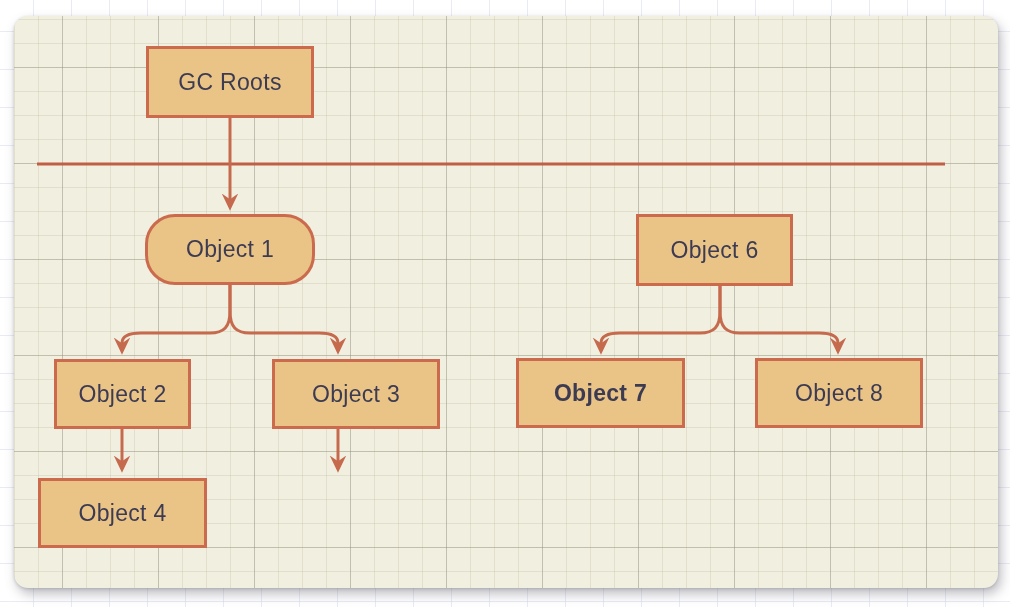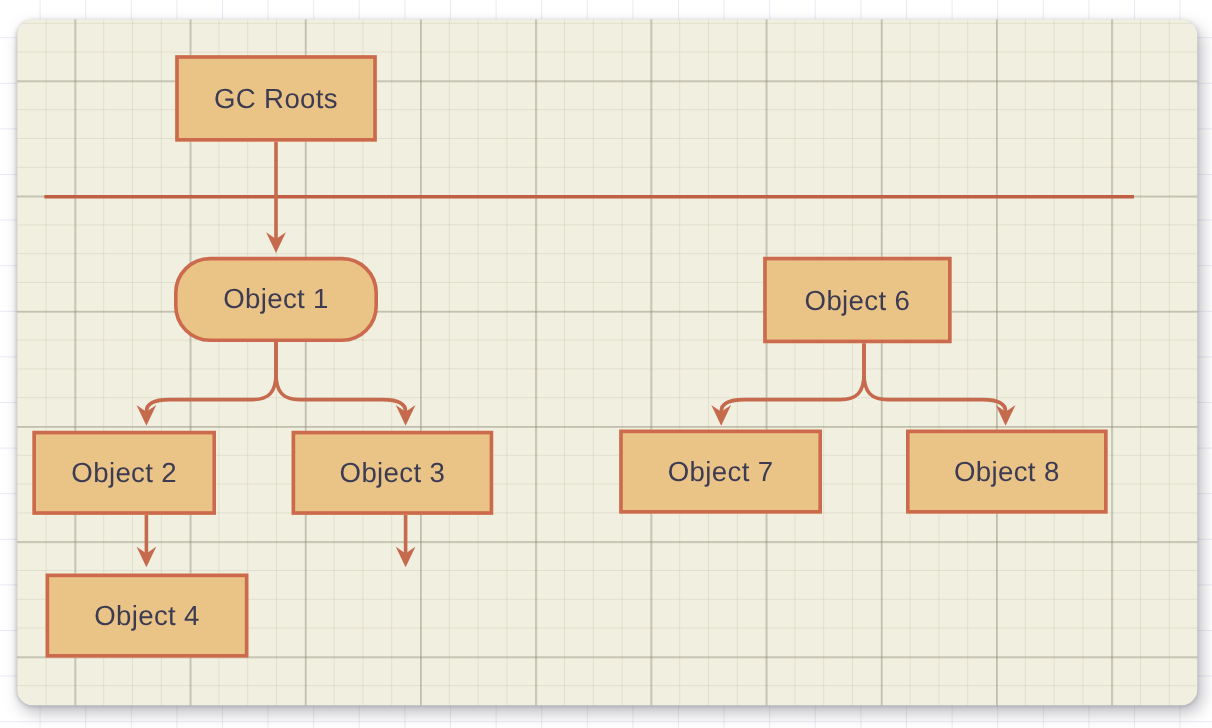--- a/index.html
+++ b/index.html
@@ -82,25 +82,25 @@
 
     <path d="M720 286 V311 C720 327 714 333 700 333 H620 C607 333 601 337 601 343 V351" stroke="#c66a4e" stroke-width="3" fill="none" marker-end="url(#arrowhead)"></path>
 
     <path d="M720 286 V311 C720 327 726 333 740 333 H819 C832 333 838 337 838 343 V351" stroke="#c66a4e" stroke-width="3" fill="none" marker-end="url(#arrowhead)"></path>
   </svg>
 
   <div class="node" style="left:146px; top:46px;  width:168px; height:72px;text-align:right;">GC Roots</div>
 
   <div class="node" style="left:145px; top:214px; width:170px; height:71px;border-radius:30px;">Object 1</div>
 
-  <div class="node" style="left:27px;  top:359px; width:153px; height:70px;">Object 2</div>
+  <div class="node" style="left:54px;  top:359px; width:137px; height:70px;">Object 2</div>
 
-  <div class="node" style="left:243px; top:359px; width:168px; height:70px;">Object 3</div>
+  <div class="node" style="left:272px; top:359px; width:168px; height:70px;">Object 3</div>
 
   <div class="node" style="left:38px;  top:478px; width:169px; height:70px;">Object 4</div>
 
 
   <div class="node" style="left:636px; top:214px; width:157px; height:72px;">Object 6</div>
 
-  <div class="node" style="left:516px; top:358px; width:169px; height:70px;">Object 7</div>
+  <div class="node" style="left:516px; top:358px; width:169px; height:70px;font-weight:bold;">Object 7</div>
 
   <div class="node" style="left:755px; top:358px; width:168px; height:70px;">Object 8</div>
 </div>
 
 </body></html>

